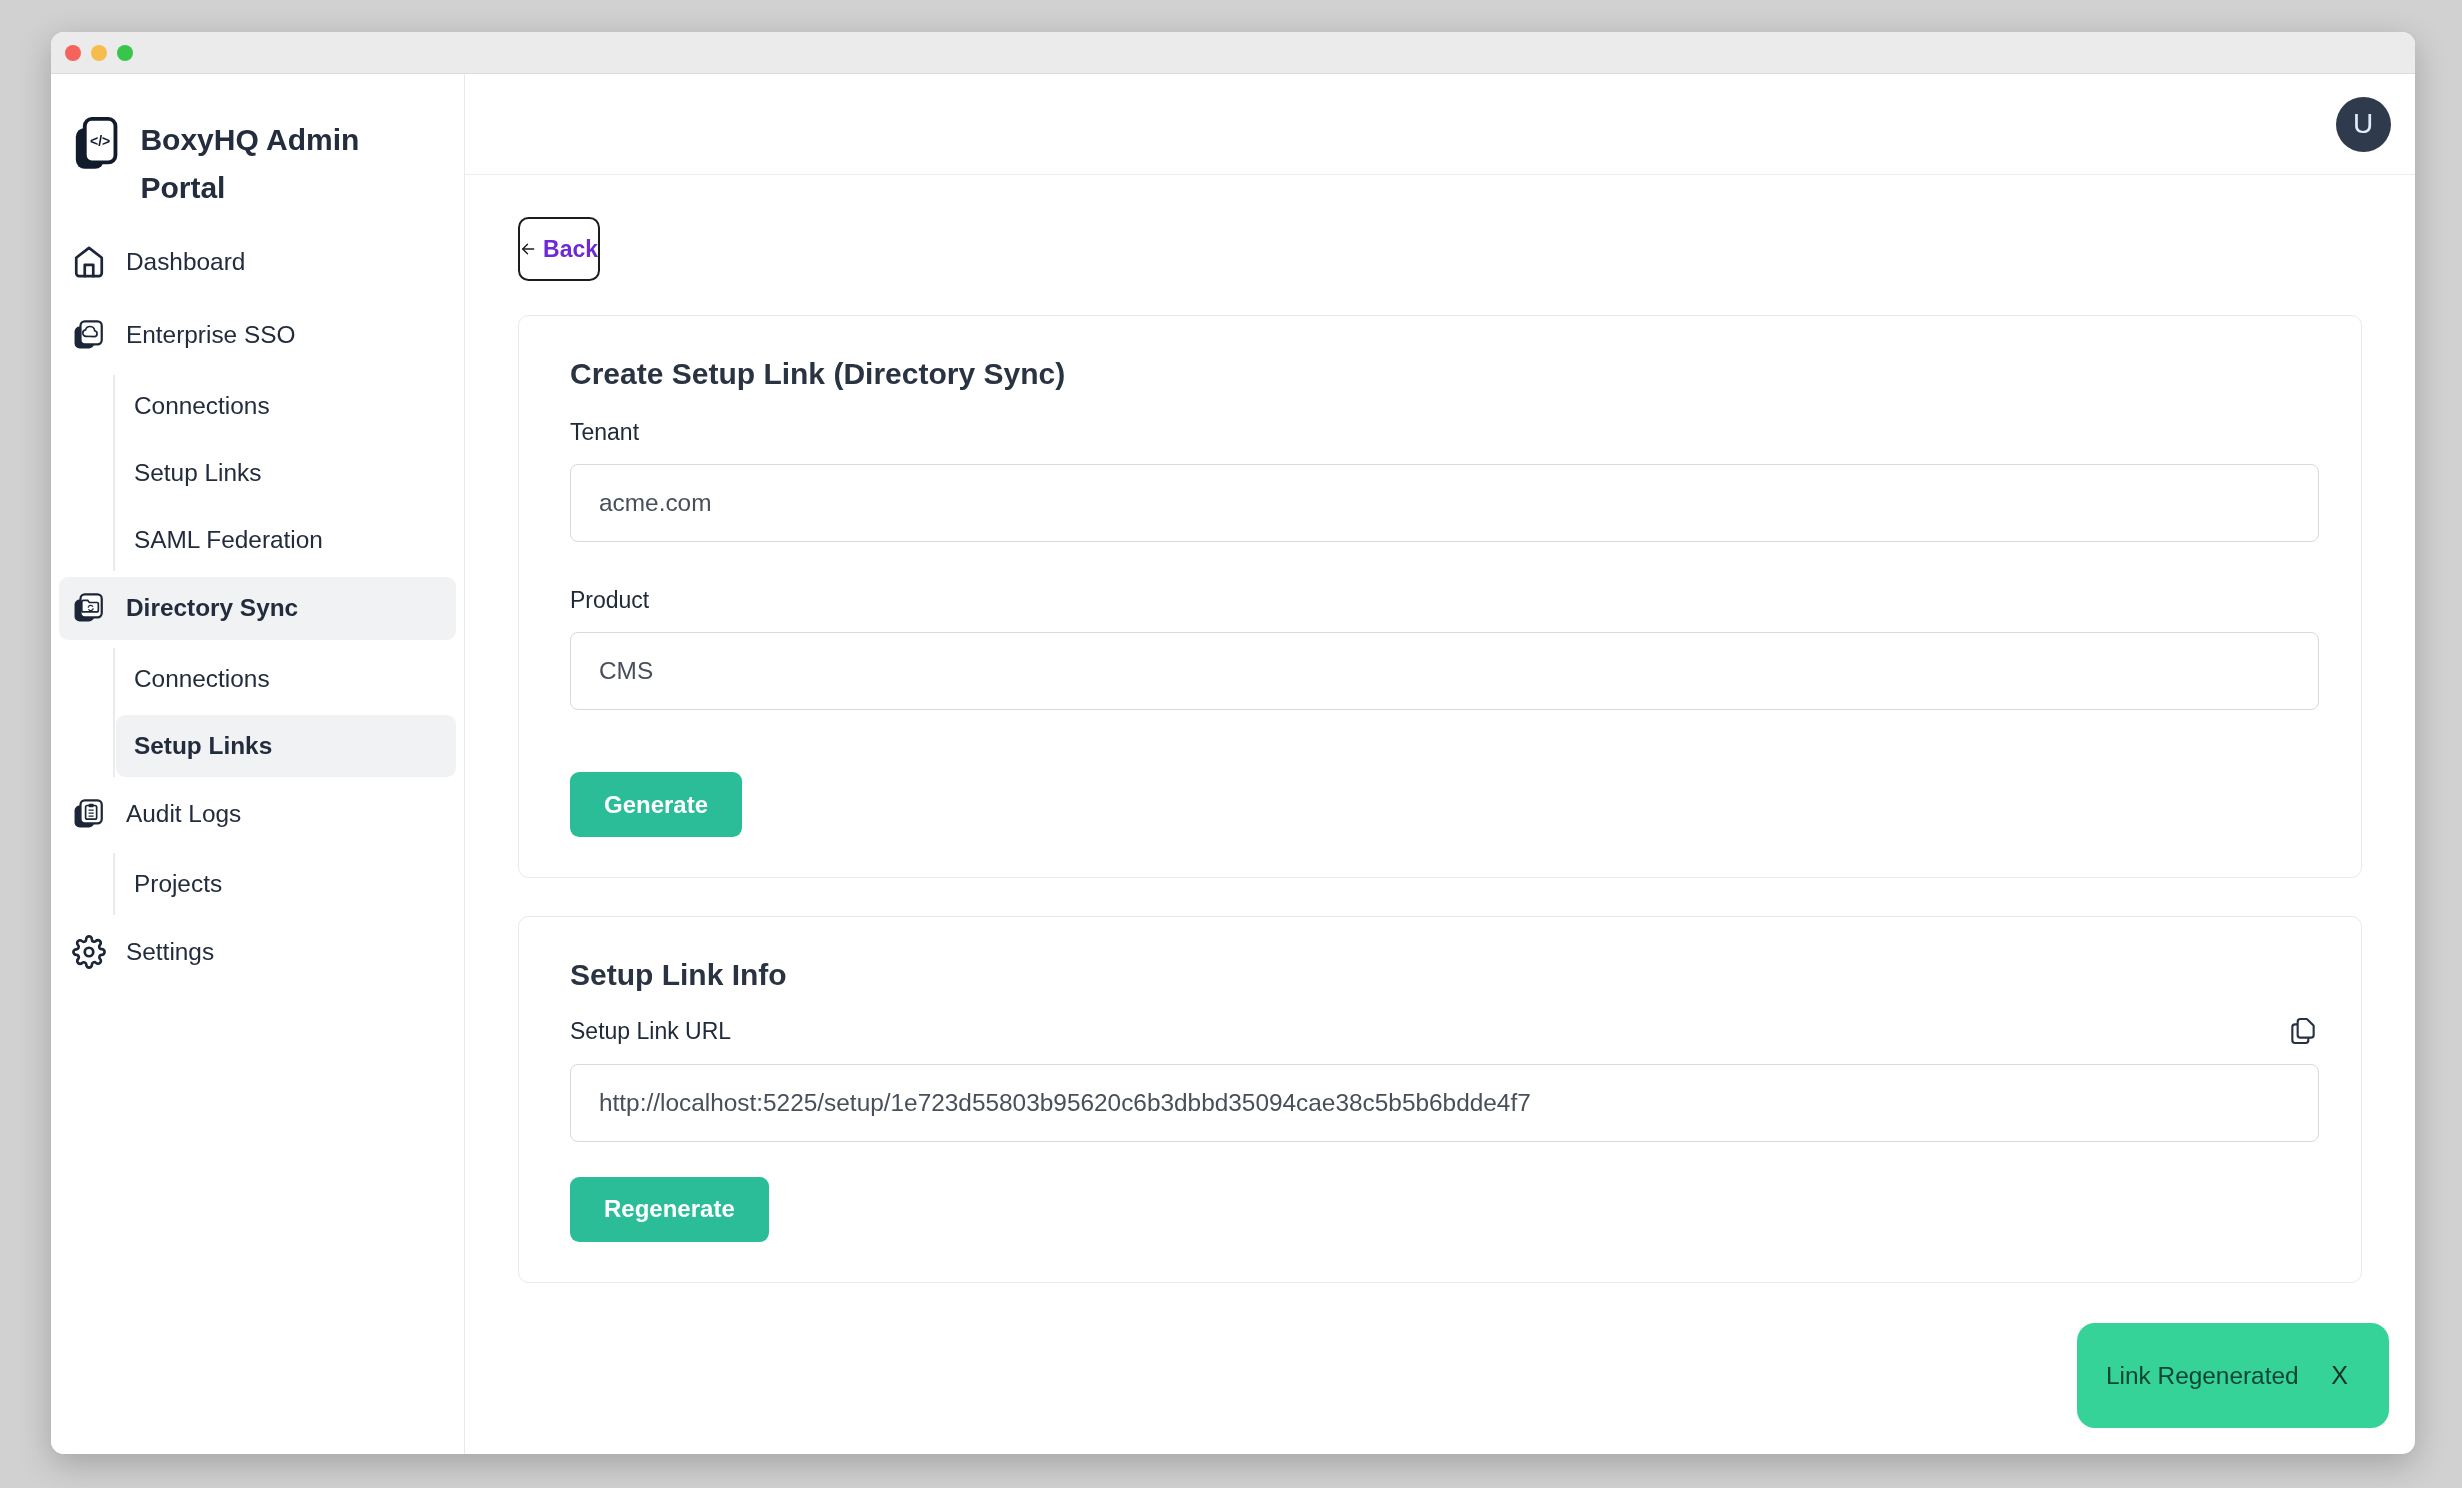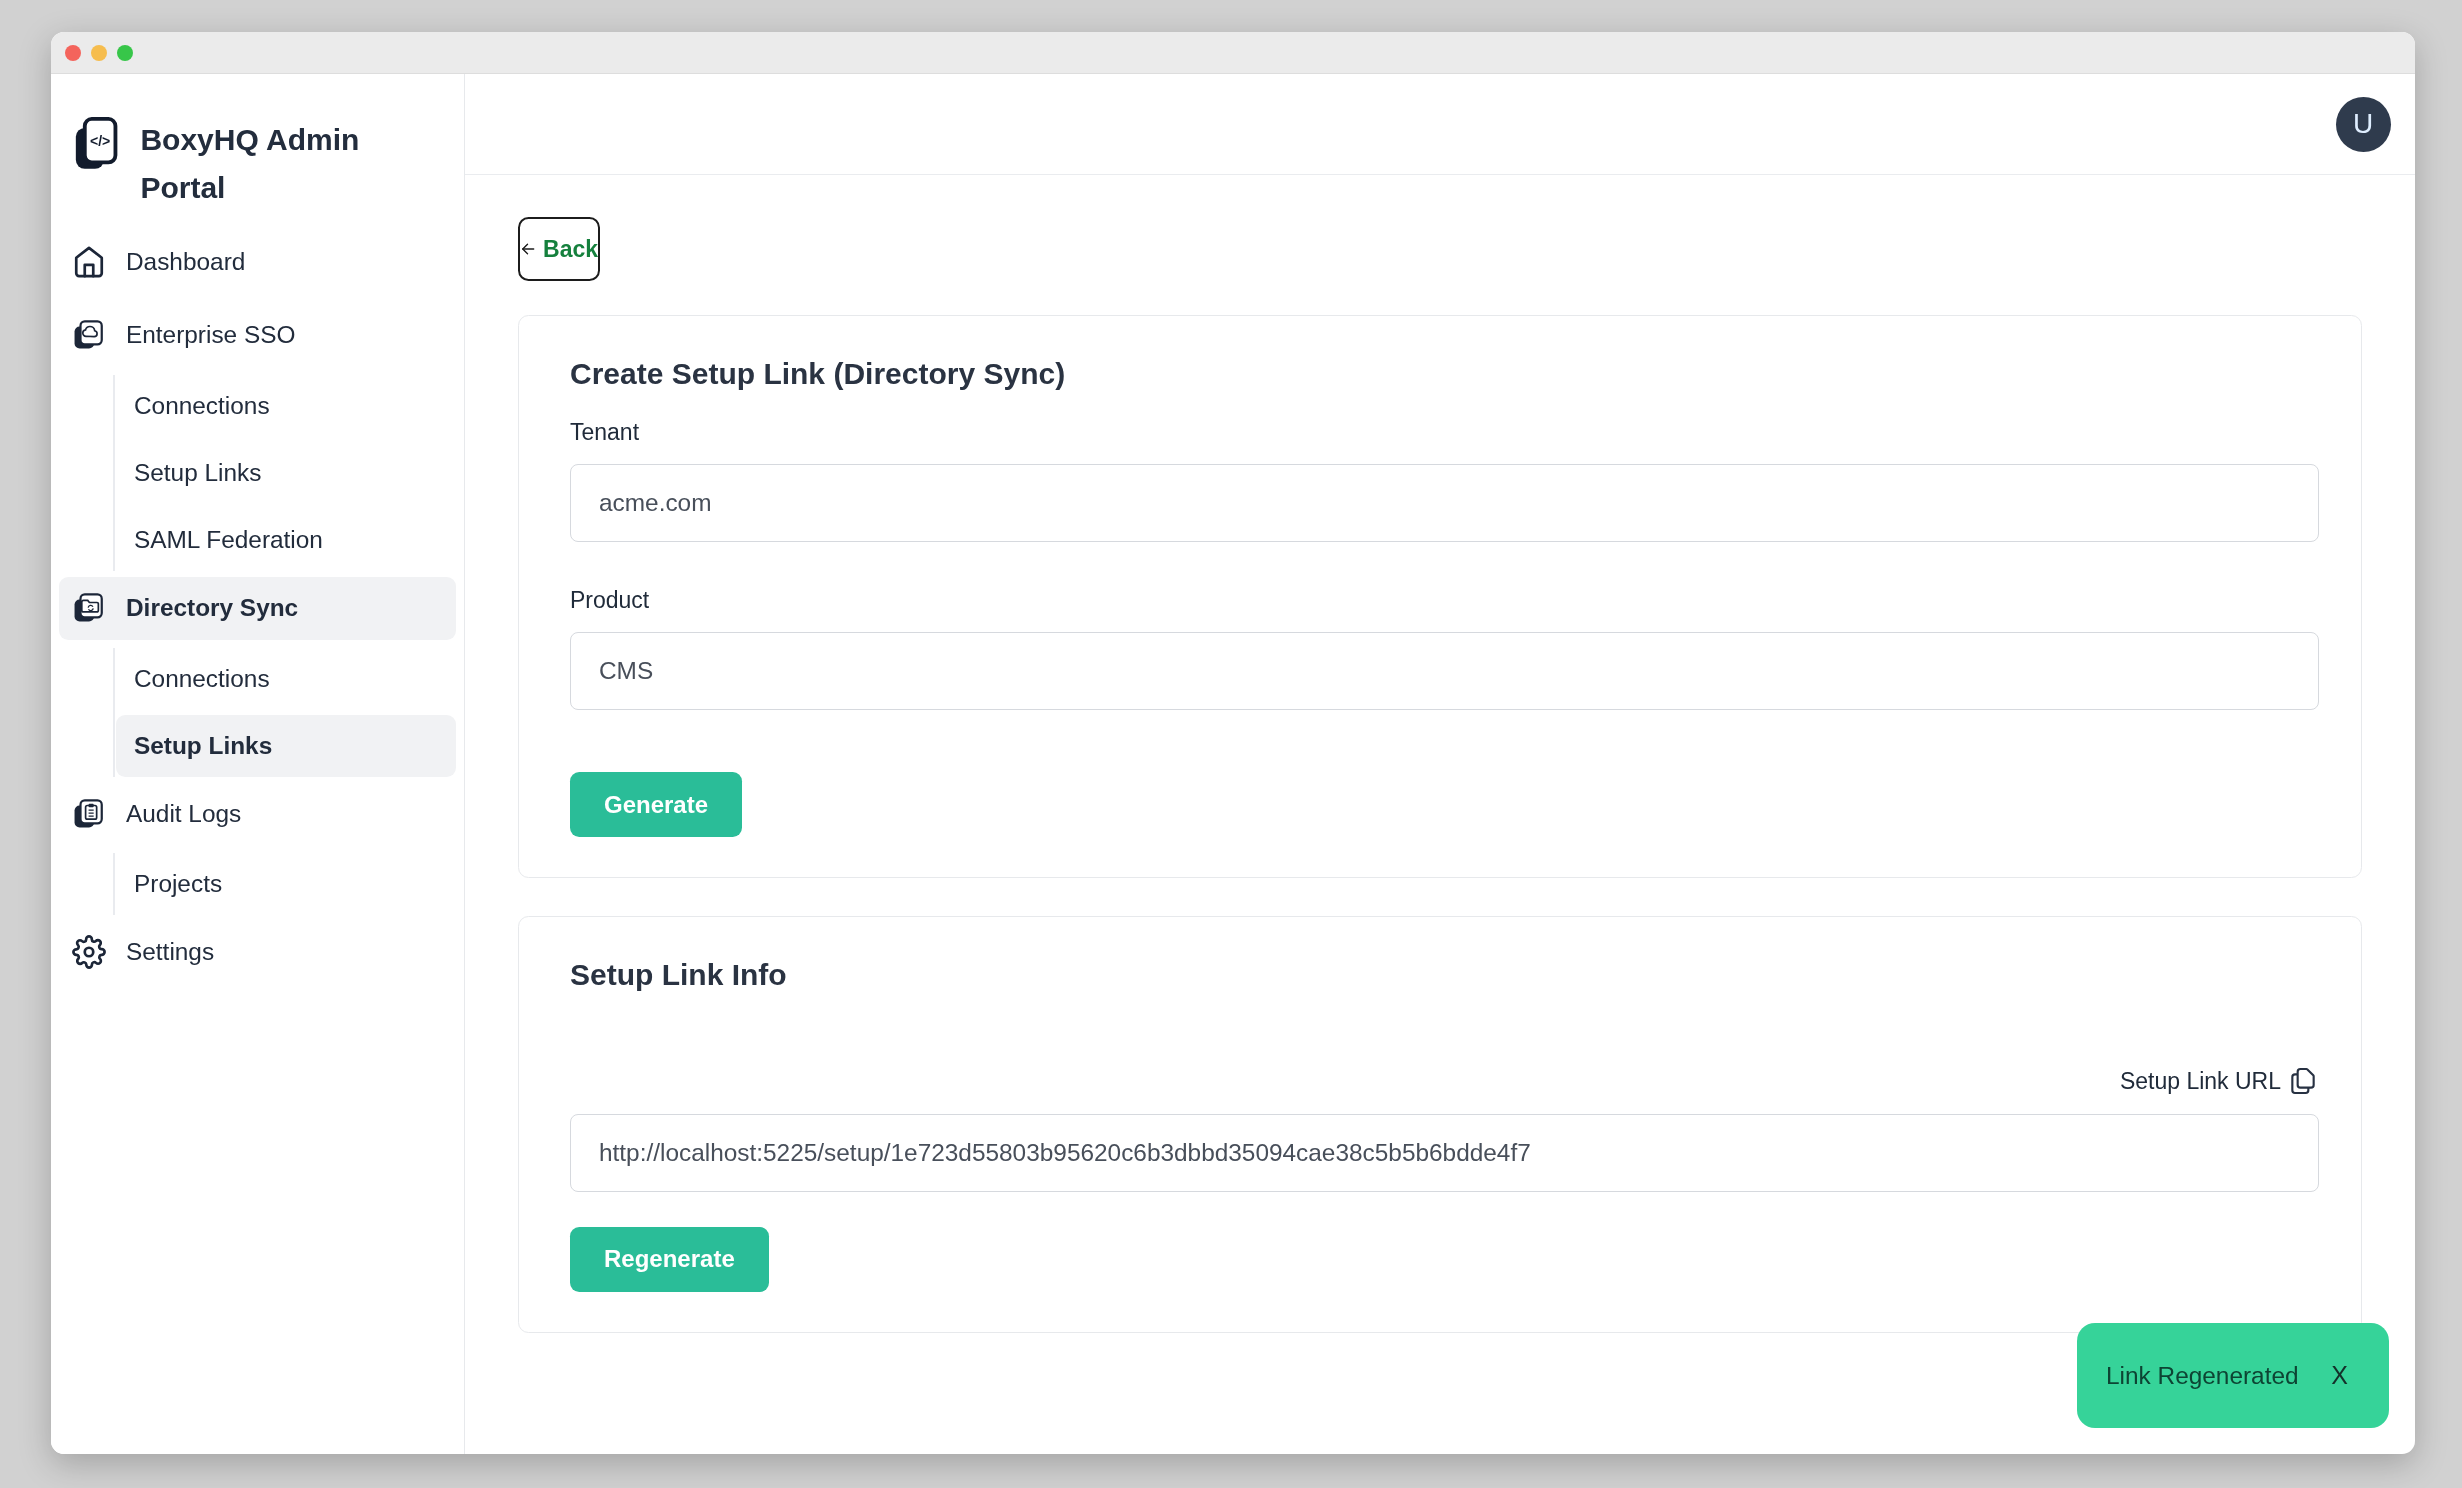--- a/index.html
+++ b/index.html
@@ -66,21 +66,21 @@
     background:#2f3b4d; color:#dfeeff;
     display:flex; align-items:center; justify-content:center;
     font-size:28px; cursor:pointer;
   }
   .content { padding:42px 53px 0 53px; }
 
   .back-btn {
     width:82px; height:64px; background:#fff;
     border:2px solid #1c1c1c; border-radius:10.5px;
     display:flex; align-items:center; justify-content:center; gap:6.6px;
-    font-size:23px; font-weight:600; color:#15803d; cursor:pointer;
+    font-size:23px; font-weight:600; color:#6d28d9; cursor:pointer;
     font-family:inherit;
   }
 
   .card {
     border:1.3px solid #e7e9ec; border-radius:10.5px; background:#fff;
     padding:38px 42px 40px 51px;
   }
   .card.first  { margin-top:34px; }
   .card.second { margin-top:38px; }
   .card-title { font-size:30px; line-height:40px; font-weight:700; color:#2a3342; }
@@ -95,21 +95,21 @@
   }
   .btn-teal {
     margin-top:62px; height:65px; border:none; border-radius:9.2px;
     background:#2abd98; color:#ffffff;
     font-size:24px; font-weight:600; cursor:pointer; font-family:inherit;
     padding:0 34px;
   }
   .btn-teal.regen { margin-top:35px; }
 
   .label-row {
-    margin-top:70px; display:flex; align-items:center; justify-content:flex-end;gap:6px;
+    margin-top:20px; display:flex; align-items:center; justify-content:space-between;gap:6px;
   }
   .copy-btn { width:32px; height:32px; cursor:pointer; background:none; border:none; padding:0; }
 
   
   .toast {
     position:absolute; left:2026px; top:1291px;
     width:312px; height:105px; border-radius:18px;
     background:#36d399;
     display:flex; align-items:center; justify-content:space-between;
     padding:0 41px 0 29px;

